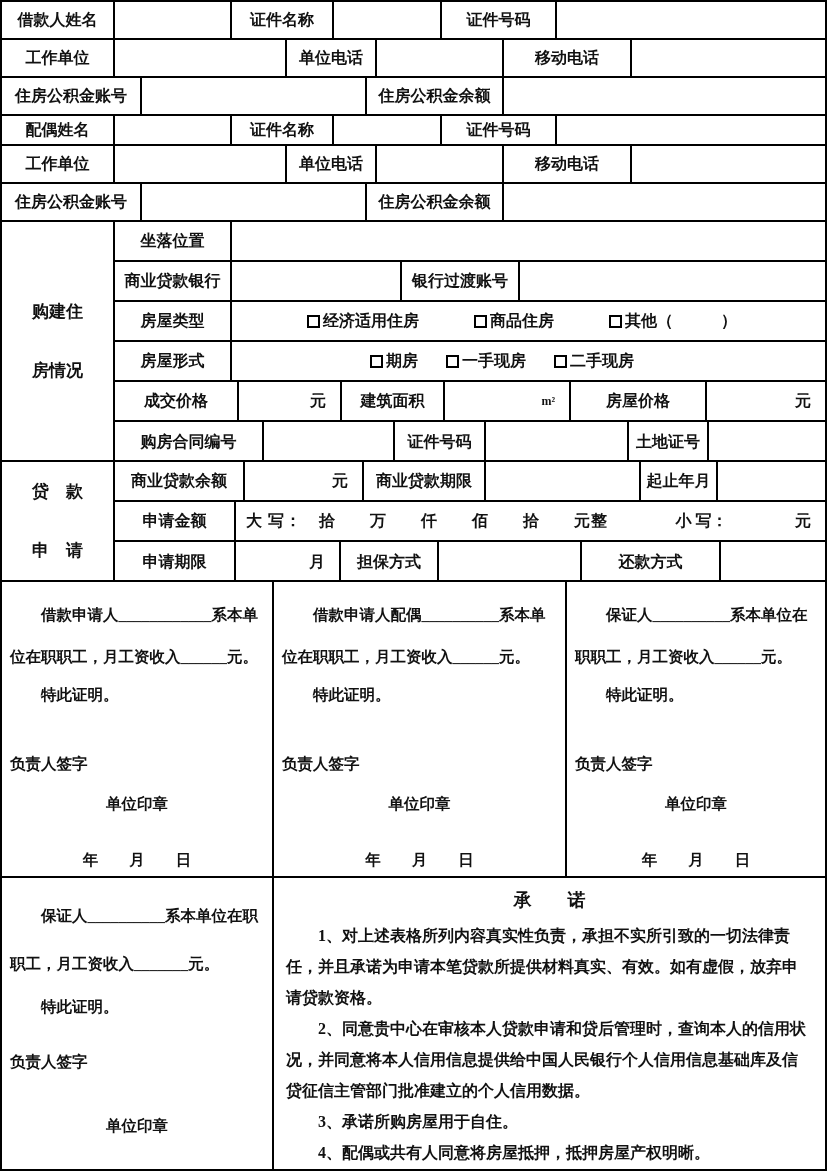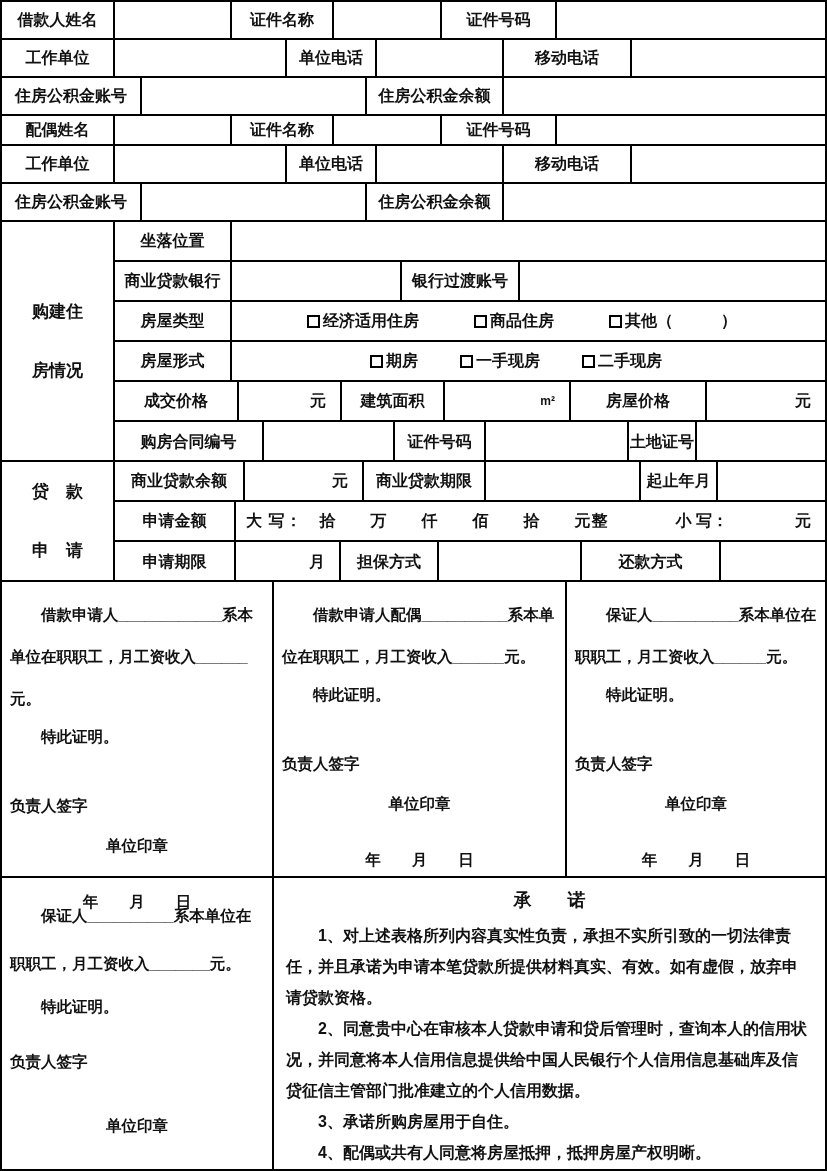--- a/index.html
+++ b/index.html
@@ -1,21 +1,21 @@
 <!DOCTYPE html>
 <html><head>
 <meta charset="utf-8">
 <style>
   * { box-sizing: border-box; margin: 0; padding: 0; }
   html,body { background:#fff; }
   body { font-family: "Liberation Sans", sans-serif; color:#111; }
   .form {
     width: 827px; height: 1171px;
     border: 2px solid #000; background: #fff;
-    display: flex; flex-direction: column;
+    display: flex; flex-direction: column; font-family: Liberation Serif, serif;
   }
   .row { display: flex; border-bottom: 2px solid #000; flex: none; }
   .c {
     border-right: 2px solid #000;
     display: flex; align-items: center; justify-content: center;
     font-weight: bold; font-size: 16px; flex: none;
     overflow: hidden; white-space: nowrap;
   }
   .c.end { border-right: none; }
   .c.fill { flex: 1 1 auto; }
@@ -149,21 +149,21 @@
             <span>商品住房</span>
           </span>
           <span class="opt">
             <span class="cb"></span>
             <span>其他（　　　）</span>
           </span>
         </div>
       </div>
       <div class="row" style="height:40px">
         <div class="c" style="width:117px">房屋形式</div>
-        <div class="c end fill opts" style="justify-content:flex-start;padding-left:138px;gap:42px">
+        <div class="c end fill opts" style="justify-content:flex-start;padding-left:138px;gap:28px">
           <span class="opt">
             <span class="cb"></span>
             <span>期房</span>
           </span>
           <span class="opt">
             <span class="cb"></span>
             <span>一手现房</span>
           </span>
           <span class="opt">
             <span class="cb"></span>
@@ -183,21 +183,21 @@
         <div class="c" style="width:136px">房屋价格</div>
         <div class="c end fill unit">
             <span>元</span>
           </div>
       </div>
       <div class="row" style="height:40px">
         <div class="c" style="width:149px">购房合同编号</div>
         <div class="c" style="width:131px"></div>
         <div class="c" style="width:91px">证件号码</div>
         <div class="c" style="width:143px"></div>
-        <div class="c" style="width:68px">土地证号</div>
+        <div class="c" style="width:80px">土地证号</div>
         <div class="c end fill"></div>
       </div>
     </div>
   </div>
 
   <div class="section" style="height:120px">
     <div class="section-label">
       <span>贷　款</span>
       <span>申　请</span>
     </div>

